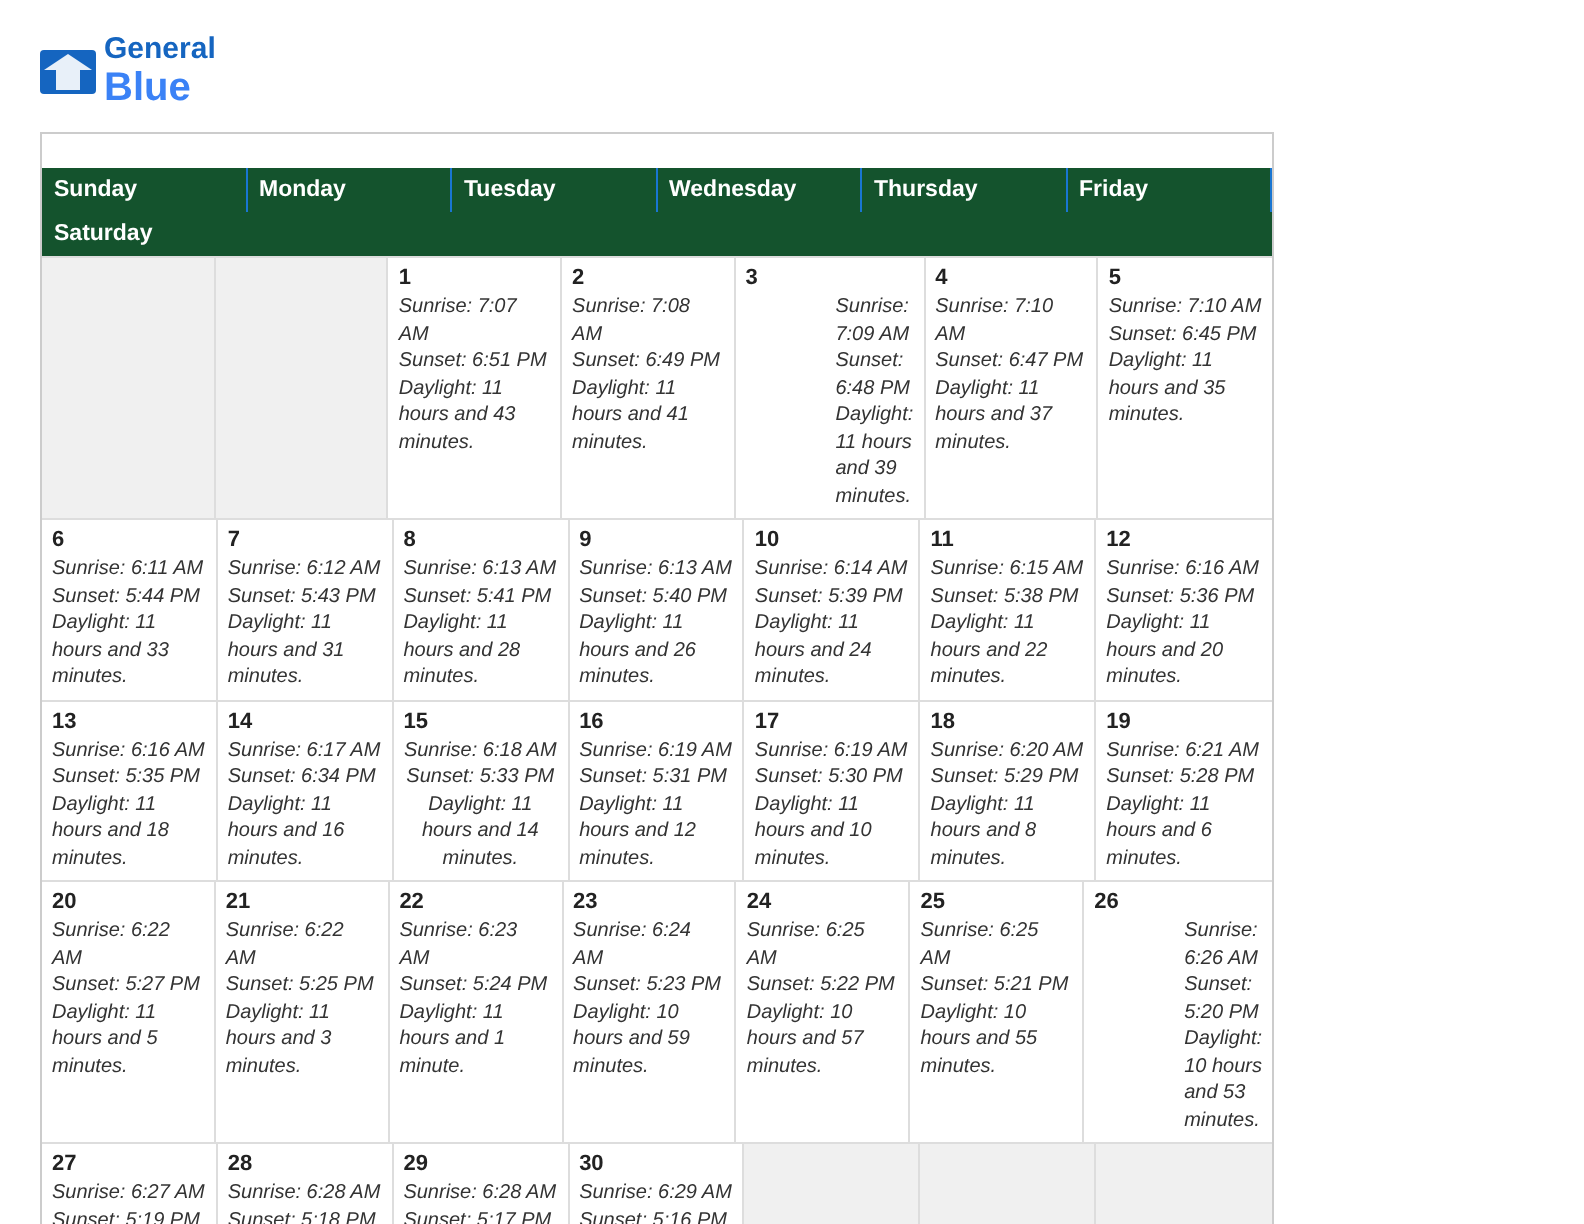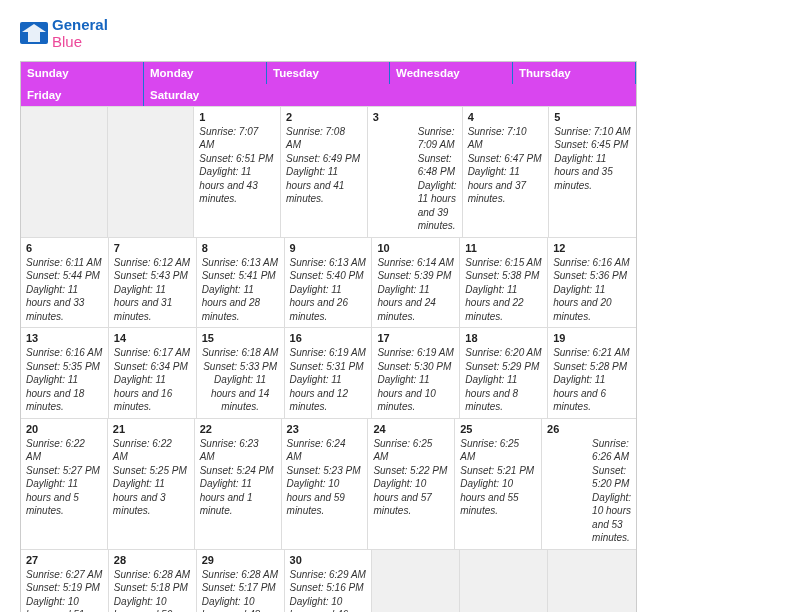--- a/index.html
+++ b/index.html
@@ -47,22 +47,23 @@
       margin-top: 2px;
     }
     .calendar {
       flex: 1;
       display: flex;
       flex-direction: column;
       border: 1px solid #ccc;
     }
     .cal-header {
       display: grid;
-      grid-template-columns: repeat(5, 1fr);
-      background: #d946ef;
+      grid-template-columns: repeat(6, 1fr);
+      background: #14532d;
+      margin-top: 17px;
     }
     .cal-header-cell {
       color: white;
       font-size: 11.5px;
       font-weight: bold;
       padding: 5px 6px;
       text-align: left;
       border-right: 1px solid #1976d2;
     }
     .cal-header-cell:last-child { border-right: none; }
@@ -108,21 +109,21 @@
   <div class="header">
     <div class="logo">
       <svg class="logo-icon" viewBox="0 0 28 22" xmlns="http://www.w3.org/2000/svg">
         <rect x="0" y="0" width="28" height="22" rx="2" fill="#1565c0"></rect>
         <polygon points="14,2 26,10 20,10 20,20 8,20 8,10 2,10" fill="white" opacity="0.9"></polygon>
       </svg>
       <div>
         <div style="font-size:15px;font-weight:bold;color:#1a1a2e;line-height:1.15;">
           <span style="color:#1565c0;">General</span>
         </div>
-        <div style="font-size:15px;font-weight:normal;color:#ec4899;line-height:1.15;">Blue</div>
+        <div style="font-size:20px;font-weight:bold;color:#3b82f6;line-height:1.15;">Blue</div>
       </div>
     </div>
     <div class="title-block">
       <div class="main-title"></div>
       <div class="subtitle"></div>
     </div>
   </div>
 
   <div class="calendar">
     <div class="cal-header">

